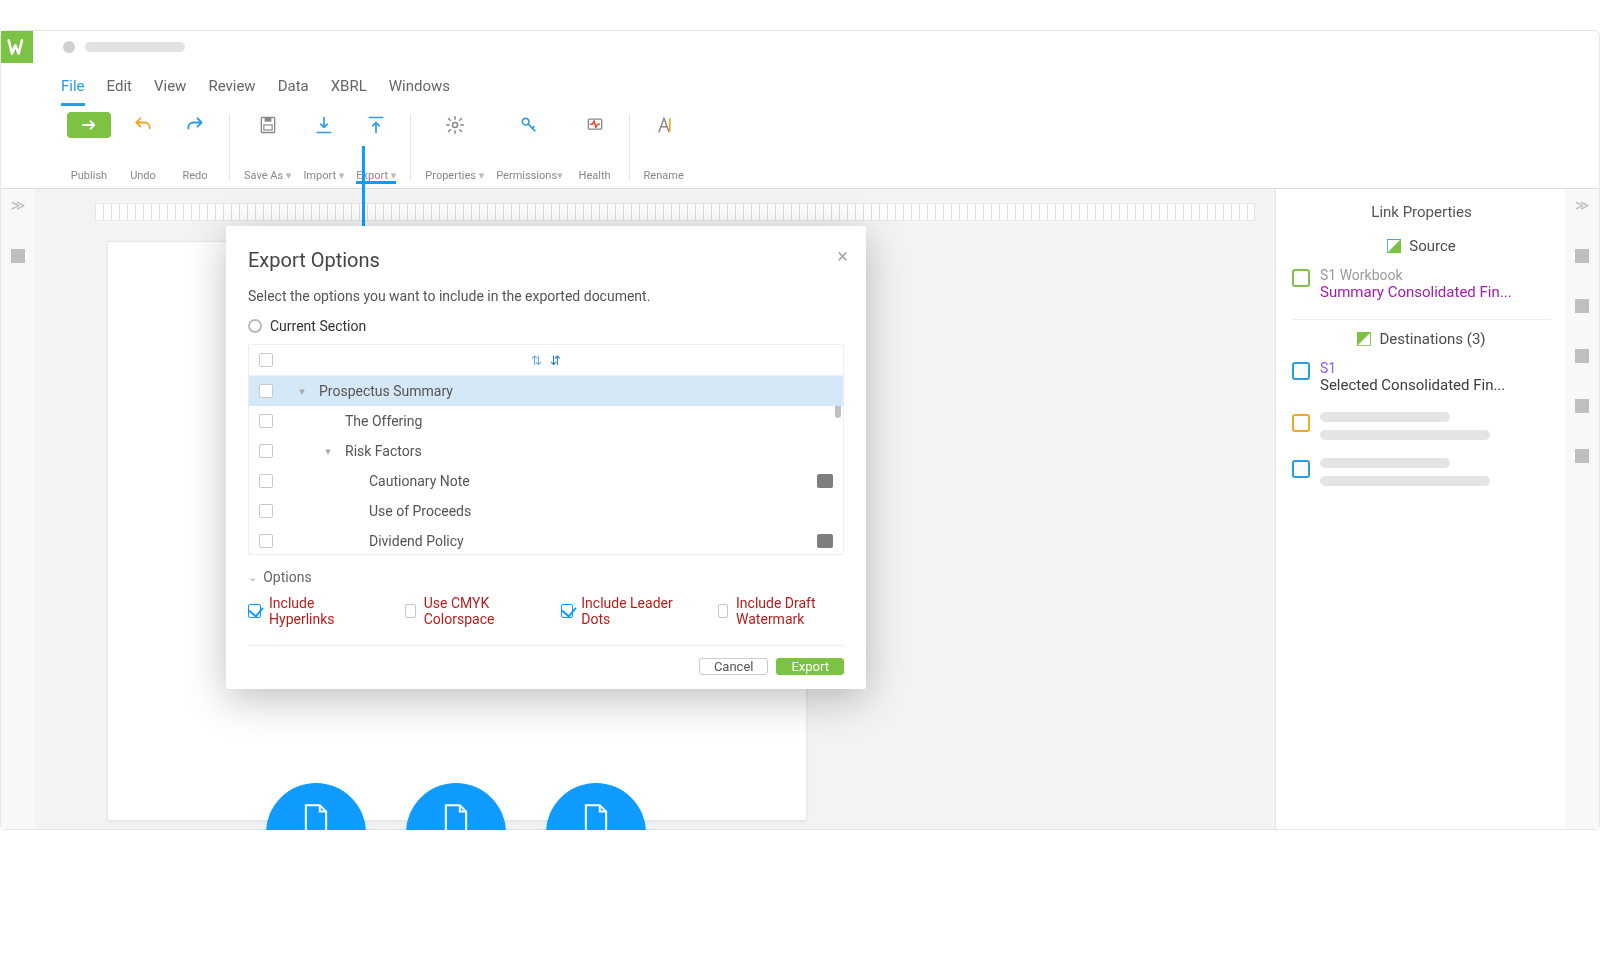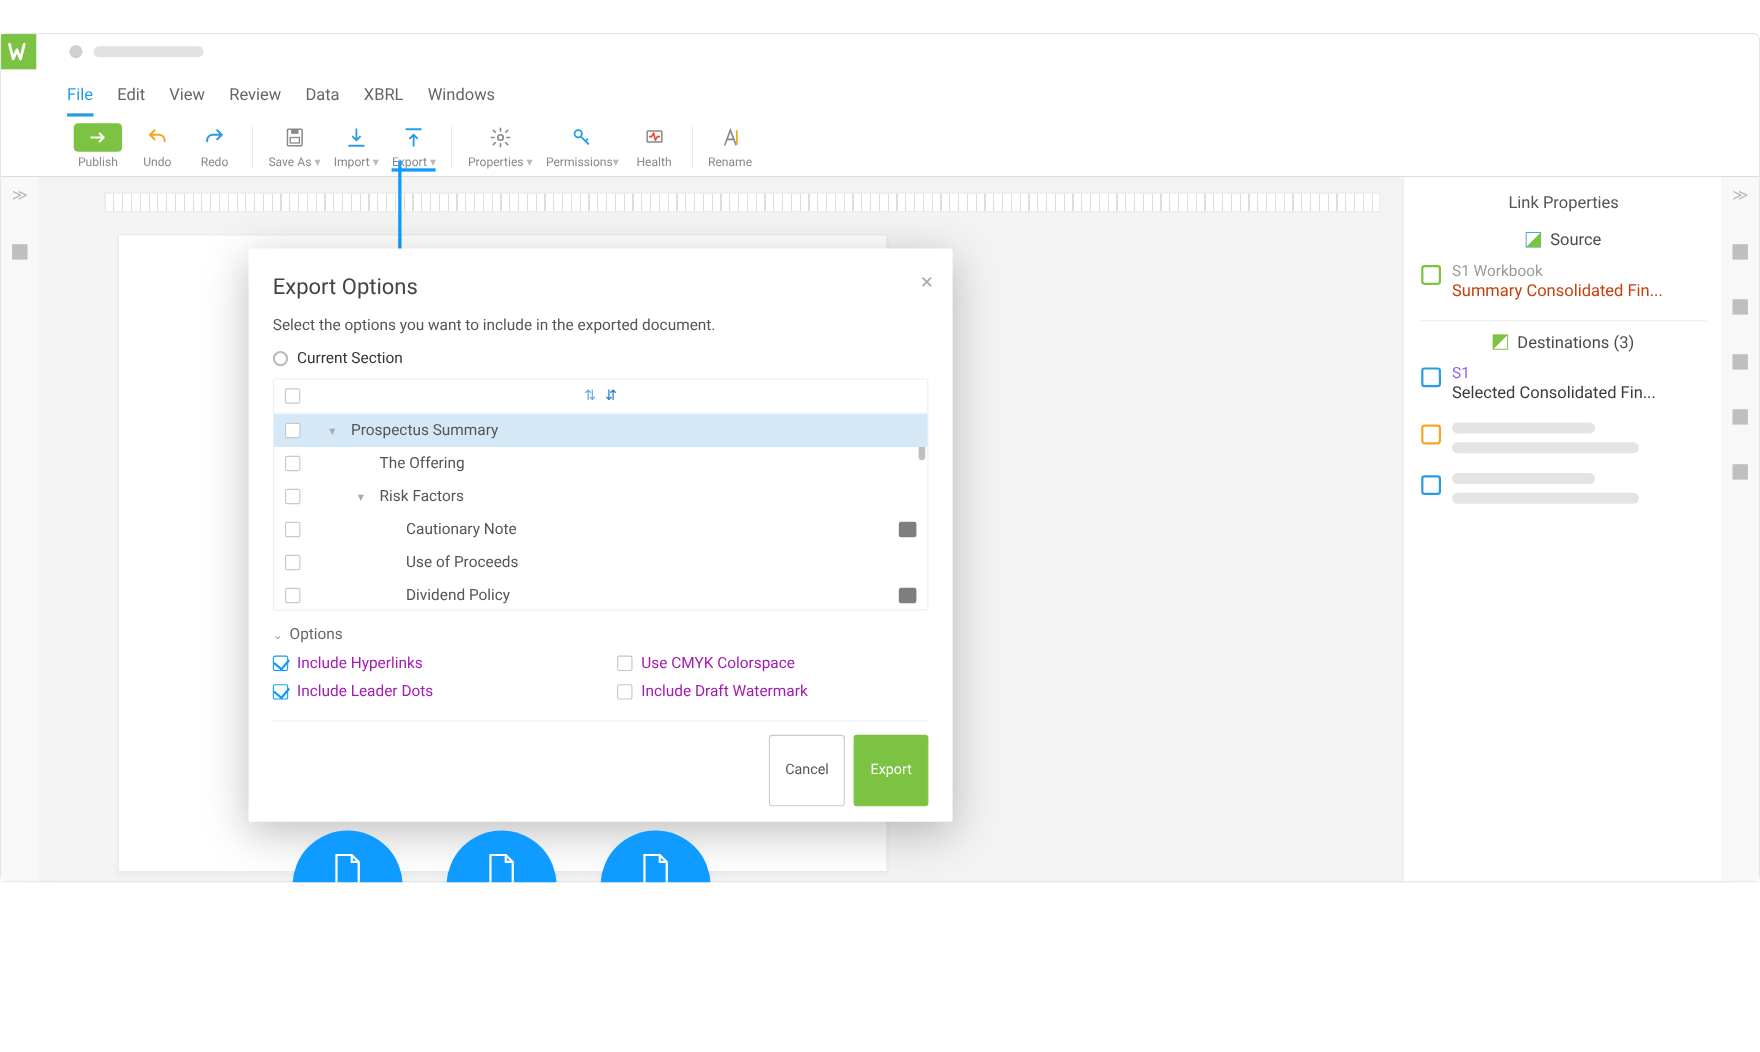--- a/index.html
+++ b/index.html
@@ -25,21 +25,21 @@
   .titlebar-rest{flex:1;display:flex;align-items:center;gap:10px;padding-left:30px;}
   .traffic{width:12px;height:12px;border-radius:50%;background:#d0d0d0;}
   .title-skel{height:10px;width:100px;background:#e2e2e2;border-radius:5px;}
   .chrome{padding:0 0 0 60px;border-bottom:1px solid #ddd;}
   .menubar{display:flex;gap:22px;padding:8px 0 0 0;font-size:15px;color:#666;}
   .menubar span{padding:6px 0 8px;cursor:pointer;}
   .menubar span.active{color:#2a9de0;border-bottom:3px solid #2a9de0;}
   .toolbar{display:flex;align-items:flex-start;gap:0;padding:6px 0 6px 0;}
   .tb-item{display:flex;flex-direction:column;align-items:center;gap:3px;min-width:52px;font-size:11px;color:#888;position:relative;padding:0 6px;cursor:pointer;}
   .tb-item .ic{height:26px;display:flex;align-items:center;justify-content:center;}
-  .tb-item .lbl{white-space:nowrap;}
+  .tb-item .lbl{white-space:nowrap;margin-top:28px;}
   .tb-divider{width:1px;background:#e5e5e5;align-self:stretch;margin:2px 8px;}
   .tb-publish .ic{background:var(--green);border-radius:4px;width:44px;height:26px;display:flex;align-items:center;justify-content:center;}
 
   .workspace{display:flex;height:640px;background:var(--page-bg);position:relative;}
   .gutter-left,.gutter-right{width:34px;background:#f8f8f8;display:flex;flex-direction:column;align-items:center;padding-top:8px;gap:36px;}
   .gutter-left .closer,.gutter-right .closer{color:#bbb;font-size:14px;}
   .gutter-square{width:14px;height:14px;background:#bfbfbf;}
   .docarea{flex:1;padding:14px 20px 0 60px;position:relative;}
   .ruler{height:18px;background:#fff;border:1px solid #e6e6e6;position:relative;margin-bottom:20px;}
   .ruler::before{content:"";position:absolute;inset:0;background:repeating-linear-gradient(to right,transparent 0 7px,#ddd 7px 8px);}
@@ -74,27 +74,27 @@
   .tree-row{display:flex;align-items:center;gap:12px;padding:7px 10px;font-size:14px;color:#555;position:relative;}
   .tree-row.sel{background:#d5e8f7;}
   .cb{width:14px;height:14px;border:1px solid #c8c8c8;border-radius:2px;background:#fff;flex:0 0 auto;}
   .caret-t{color:#aaa;font-size:11px;width:10px;text-align:center;}
   .note-ic{margin-left:auto;width:16px;height:14px;background:#7e7e7e;border-radius:2px;position:relative;}
   .note-ic::after{content:"";position:absolute;bottom:-4px;left:3px;border:4px solid transparent;border-top-color:#7e7e7e;}
   .tree-scroll{position:absolute;right:2px;top:2px;width:6px;height:40px;background:#c0c0c0;border-radius:3px;}
 
   .adv{display:flex;align-items:center;gap:6px;color:#666;font-size:14px;margin:14px 0 10px;cursor:pointer;}
   .adv .chev{color:#aaa;font-size:11px;}
-  .opts-grid{display:grid;grid-template-columns:1fr 1fr;gap:10px 30px;font-size:14px;color:#a21caf;}
+  .opts-grid{display:grid;grid-template-columns:1fr 1fr 1fr 1fr;gap:10px 30px;font-size:14px;color:#b91c1c;}
   .opt{display:flex;align-items:center;gap:8px;cursor:pointer;}
   .check{width:14px;height:14px;border:1px solid #c5c5c5;border-radius:2px;position:relative;}
   .check.on{border-color:var(--blue);}
   .check.on::after{content:"";position:absolute;left:2px;top:-1px;width:8px;height:10px;border:solid var(--blue);border-width:0 2px 2px 0;transform:rotate(40deg);}
   .modal-actions{display:flex;justify-content:flex-end;gap:8px;border-top:1px solid #eee;margin-top:18px;padding-top:12px;}
-  .btn{padding:24px 14px;font-size:13px;border-radius:3px;border:1px solid #ccc;background:#fff;cursor:pointer;color:#555;}
+  .btn{padding:0 14px;font-size:13px;border-radius:3px;border:1px solid #ccc;background:#fff;cursor:pointer;color:#555;}
   .btn.primary{background:var(--green);color:#fff;border-color:var(--green);}
 
   
   .bubbles{position:absolute;left:265px;bottom:-54px;display:flex;gap:40px;}
   .bubble{width:100px;height:100px;border-radius:50%;background:var(--blue);display:flex;flex-direction:column;align-items:center;justify-content:center;color:#fff;gap:6px;box-shadow:0 18px 24px -12px rgba(15,155,255,.6);}
   .bubble svg{width:32px;height:38px;}
   .bubble .ext{font-size:12px;font-weight:600;letter-spacing:.5px;}
 </style>
 </head>
 <body>
@@ -237,21 +237,21 @@
         <svg viewBox="0 0 12 12">
             <path d="M0 0H12V12H0Z" fill="#fff" stroke="#4aa3df" stroke-width="1.5"></path>
             <path d="M0 12L12 0V12Z" fill="#7cc243"></path>
           </svg>
         <span>Source</span>
       </div>
       <div class="sp-row">
         <div class="sp-ic" style="border-color:#7cc243"></div>
         <div style="flex:1">
           <div style="color:#9a9a9a;font-size:14px">S1 Workbook</div>
-          <div style="color:#c2410c;font-size:15px">Summary Consolidated Fin...</div>
+          <div style="color:#a21caf;font-size:15px">Summary Consolidated Fin...</div>
         </div>
       </div>
       <hr class="sp">
       <div class="sp-header">
         <svg viewBox="0 0 12 12">
             <path d="M0 0H12V12H0Z" fill="#fff" stroke="#7cc243" stroke-width="1.5"></path>
             <path d="M0 0H12L0 12Z" fill="#7cc243"></path>
           </svg>
         <span>Destinations (3)</span>
       </div>

